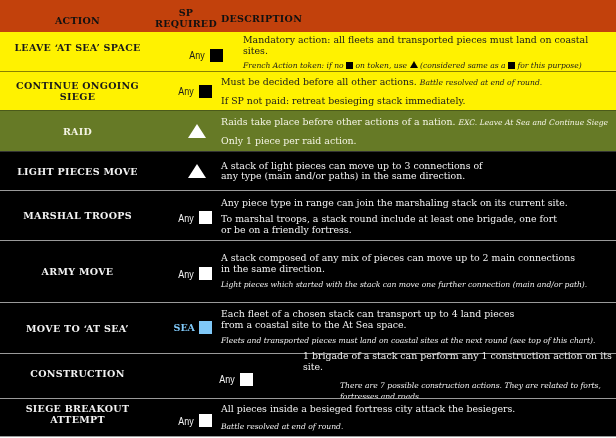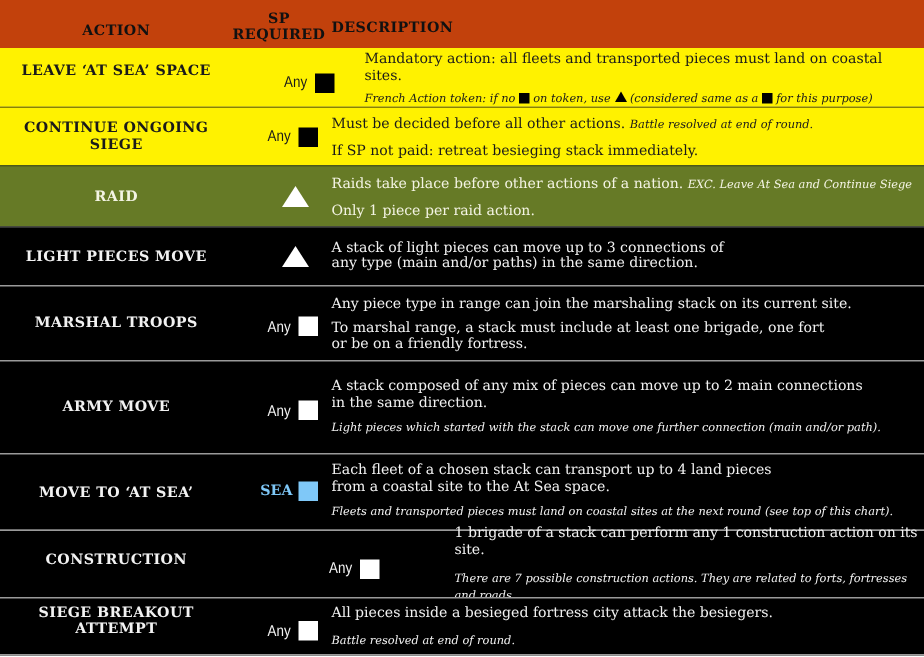--- a/index.html
+++ b/index.html
@@ -104,21 +104,21 @@
   </div>
 
   <div class="row black" style="height:50px;">
     <div class="c-action">MARSHAL TROOPS</div>
     <div class="c-sp" style="padding-top:4px;">
       <span class="any-label">Any</span>
       <span class="sq white-sq"></span>
     </div>
     <div class="c-desc">
       <p>Any piece type in range can join the marshaling stack on its current site.</p>
-      <p style="margin-bottom:0;margin-top:3px;">To marshal range, a stack must include at least one brigade, one fort</p>
+      <p style="margin-bottom:0;margin-top:3px;">To marshal troops, a stack round include at least one brigade, one fort</p>
       <p style="margin-top:0;">or be on a friendly fortress.</p>
     </div>
   </div>
 
   <div class="row black" style="height:62px;">
     <div class="c-action">ARMY MOVE</div>
     <div class="c-sp" style="padding-top:4px;">
       <span class="any-label">Any</span>
       <span class="sq white-sq"></span>
     </div>
@@ -143,21 +143,21 @@
   </div>
 
   <div class="row black" style="height:45px;gap:41px;">
     <div class="c-action" style="padding-bottom:6px;">CONSTRUCTION</div>
     <div class="c-sp" style="padding-top:6px;">
       <span class="any-label">Any</span>
       <span class="sq white-sq"></span>
     </div>
     <div class="c-desc">
       <p>1 brigade of a stack can perform any 1 construction action on its site.</p>
-      <p class="it" style="margin-top:6px;">There are 7 possible construction actions. They are related to forts, fortresses and roads.</p>
+      <p class="it" style="margin-top:6px;margin-left:37px;">There are 7 possible construction actions. They are related to forts, fortresses and roads.</p>
     </div>
   </div>
 
   <div class="row black" style="height:39px;border-bottom:1.5px solid #9a9a9a;">
     <div class="c-action" style="padding-bottom:8px;">SIEGE BREAKOUT ATTEMPT</div>
     <div class="c-sp" style="padding-top:6px;">
       <span class="any-label">Any</span>
       <span class="sq white-sq"></span>
     </div>
     <div class="c-desc">

